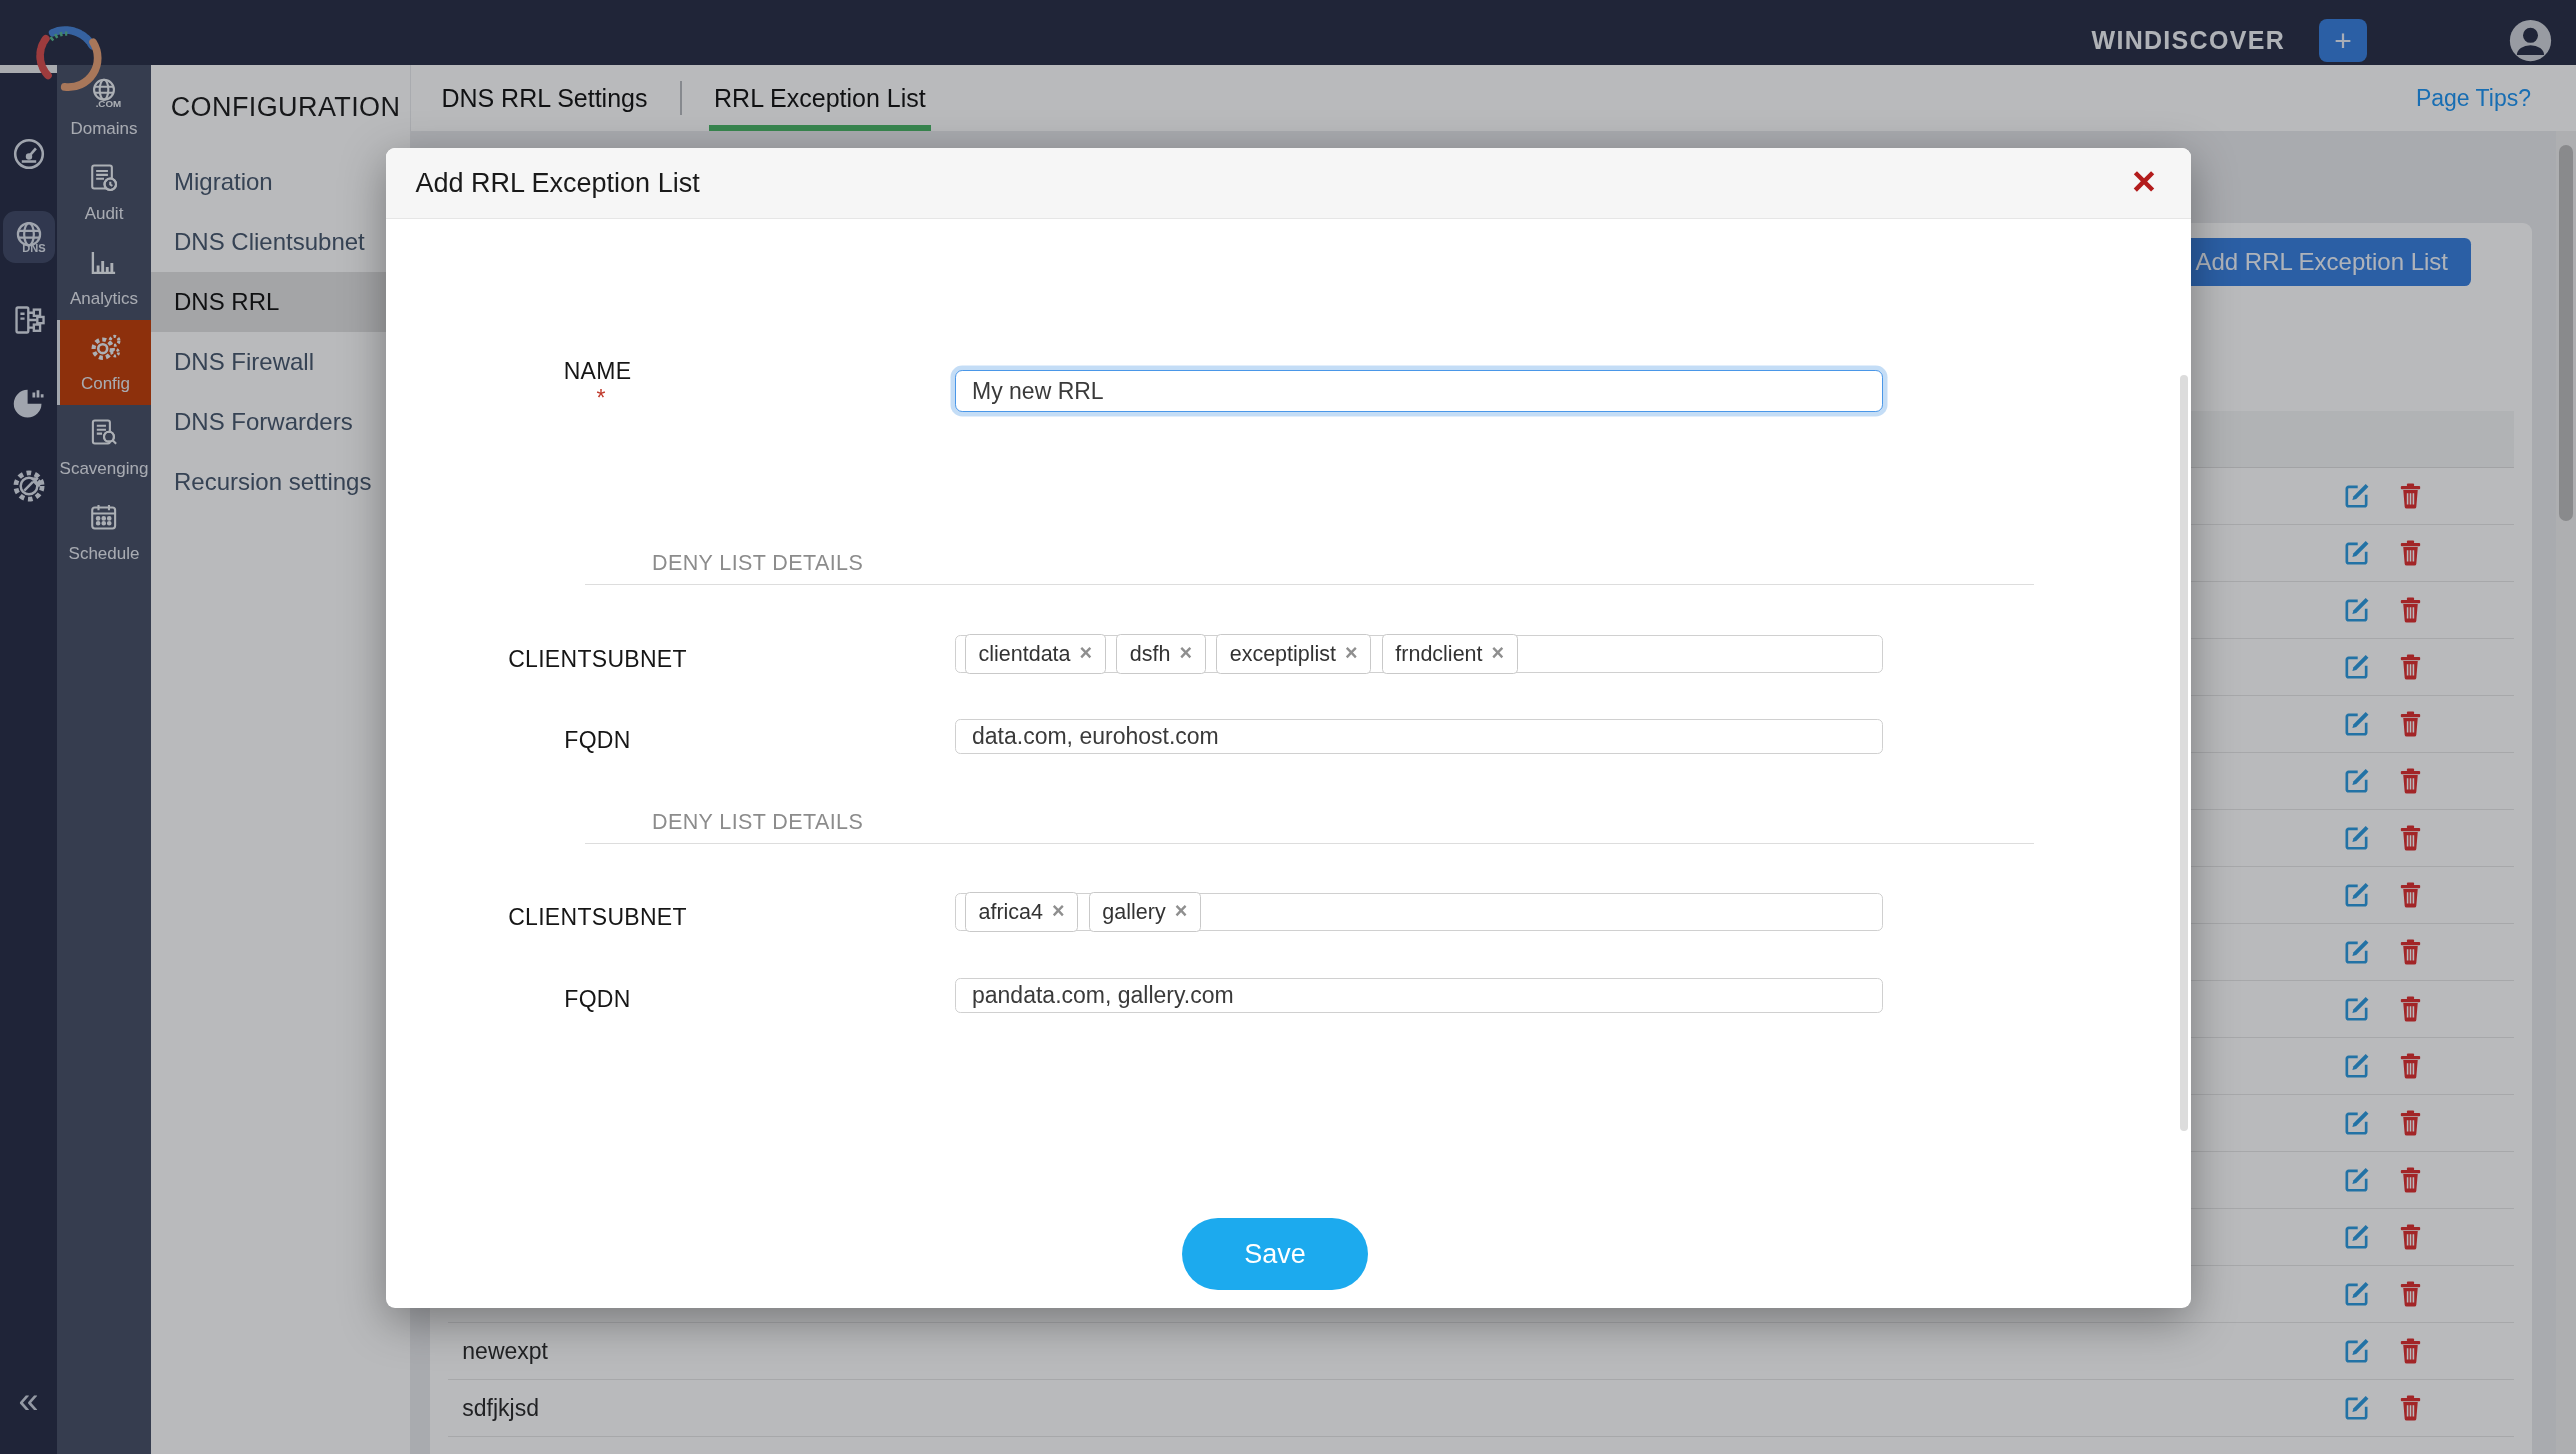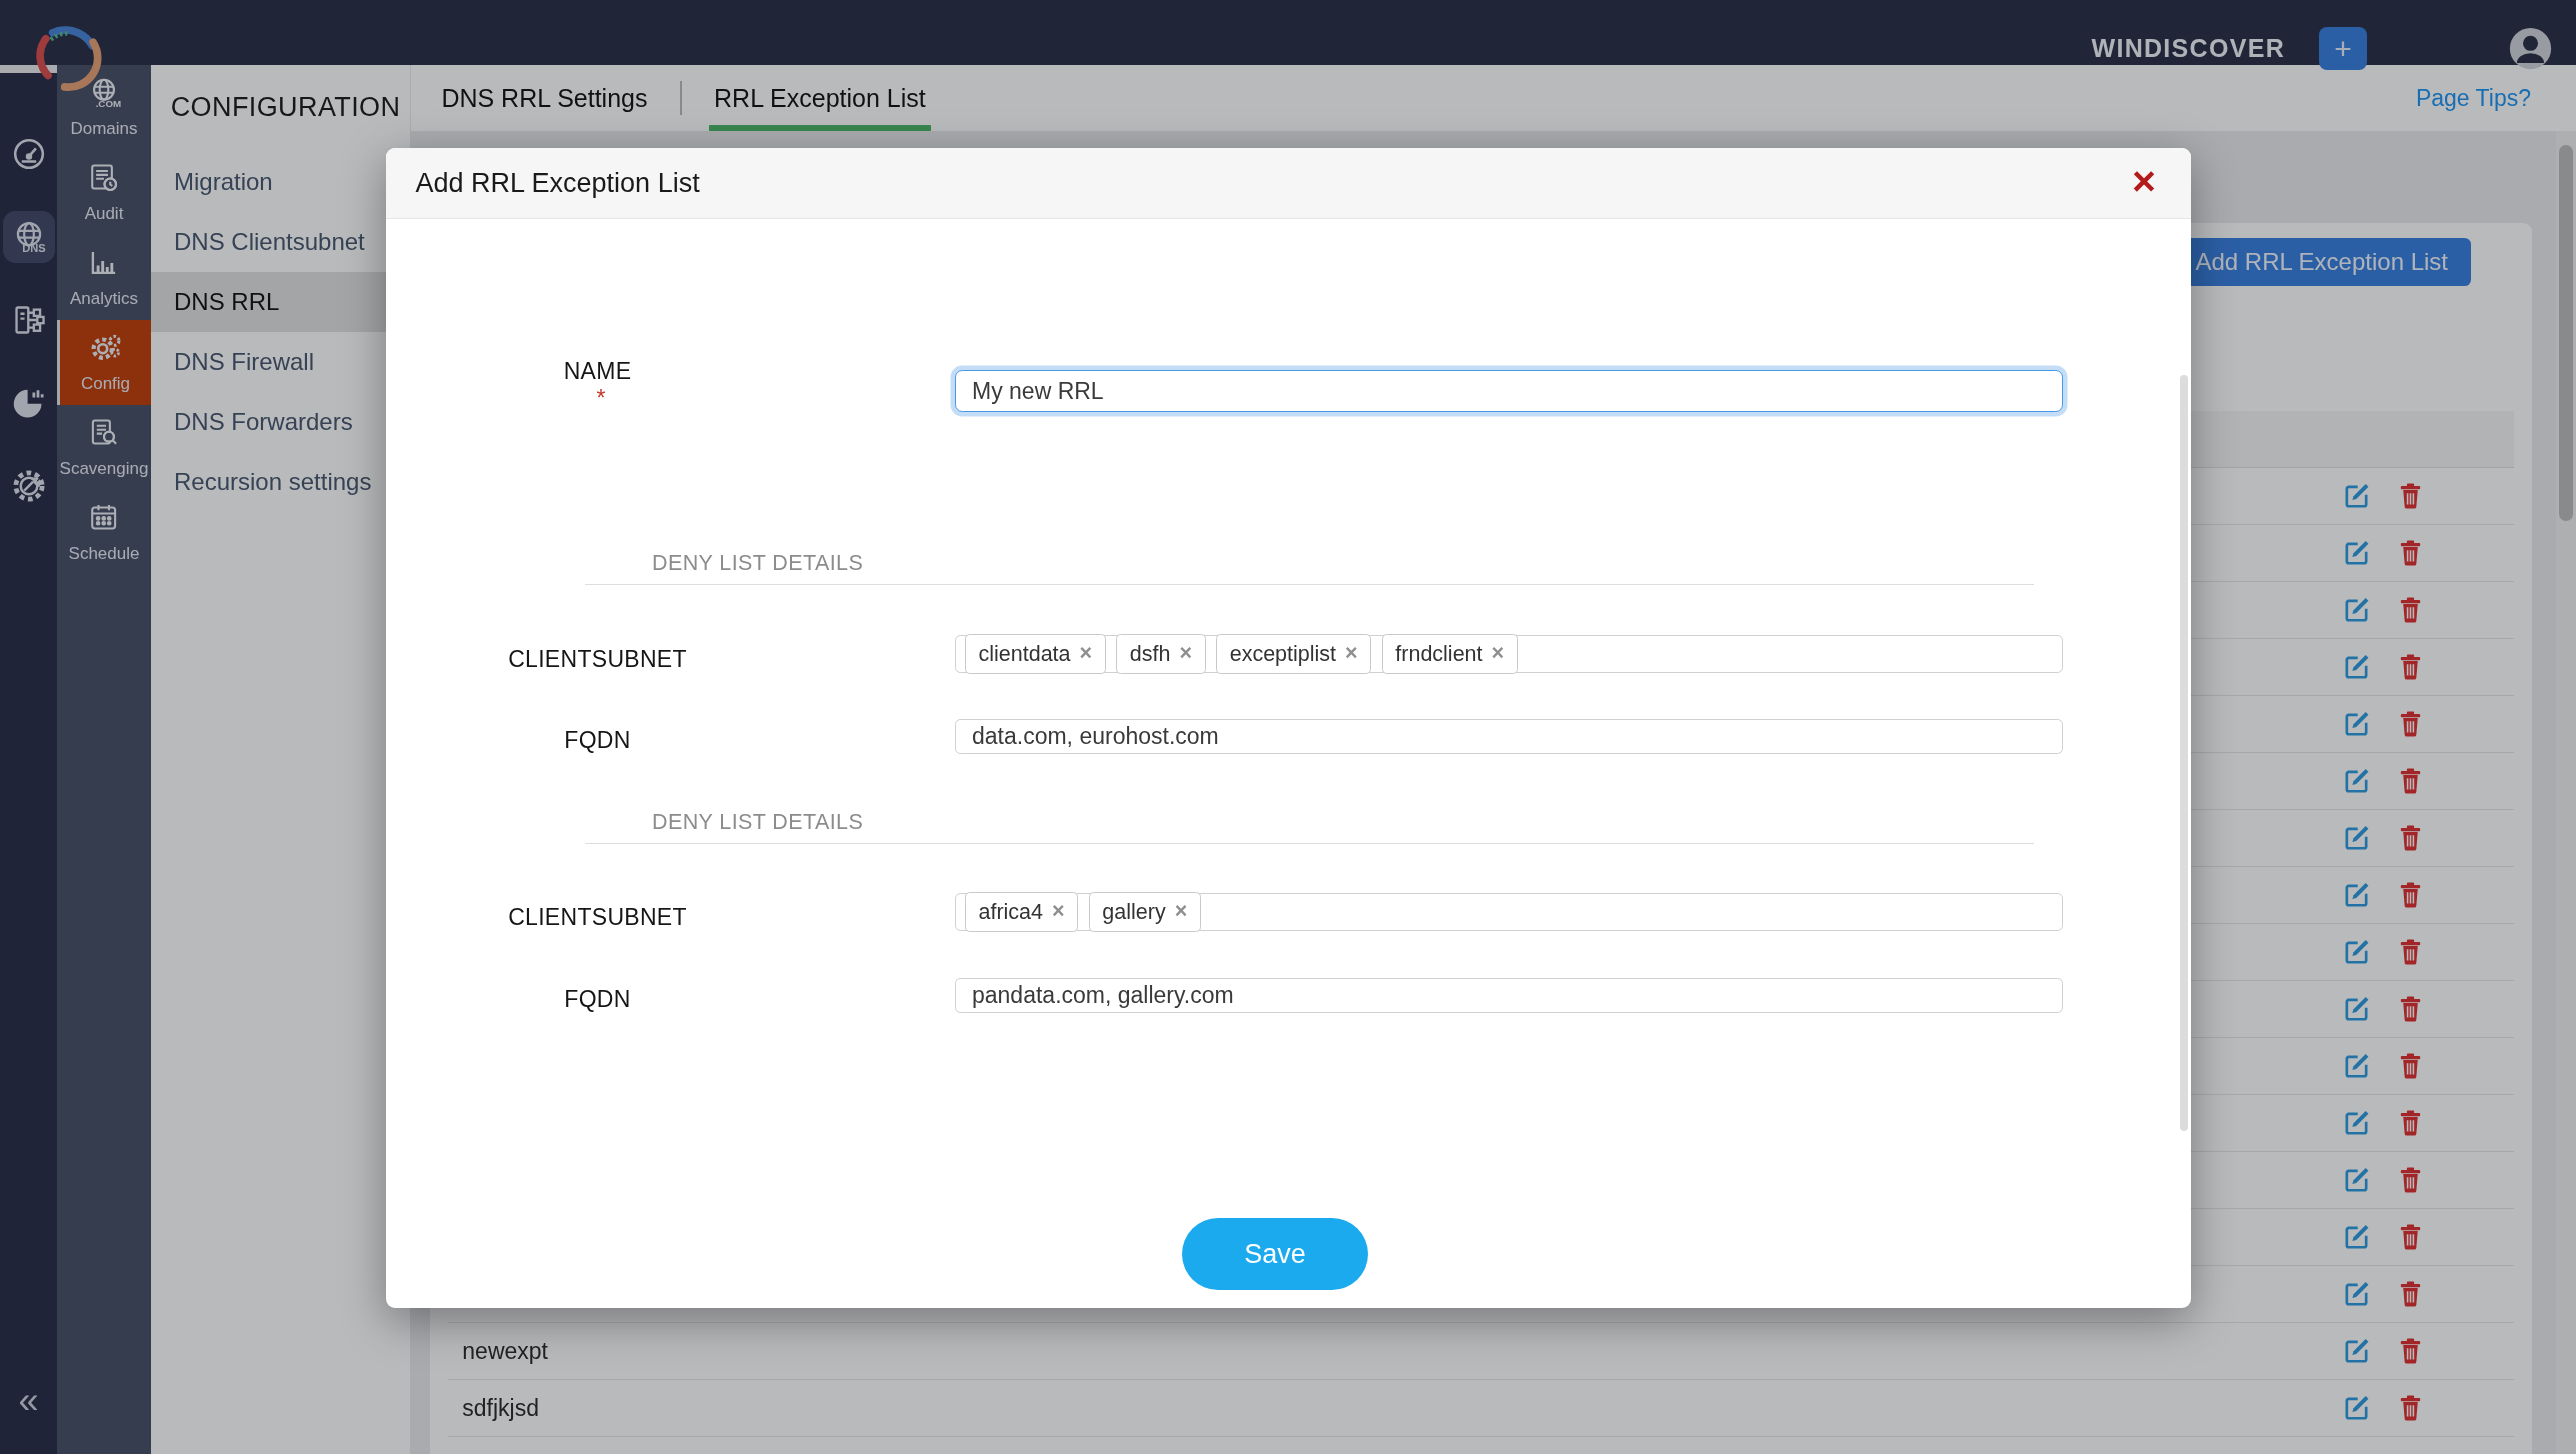--- a/index.html
+++ b/index.html
@@ -1,21 +1,21 @@
 <!DOCTYPE html>
 <html style="font-size:14.3px"><head>
 <meta charset="utf-8">
 <style>
   html,body{margin:0;padding:0;background:#444;}
   .screen{position:relative;width:2576px;height:1454px;overflow:hidden;
     font-family:"Liberation Sans",sans-serif;background:#e9ebee;}
   
   .topbar{position:absolute;left:0;top:0;width:2576px;height:65px;background:#2b3148;z-index:5;}
   .logo{position:absolute;left:19.7px;top:12.5px;width:86px;height:86px;z-index:6;}
-  .topbar-right{position:absolute;right:23px;top:16px;height:65px;display:flex;align-items:center;gap:34px;}
+  .topbar-right{position:absolute;right:23px;top:8px;height:65px;display:flex;align-items:center;gap:34px;}
   .brand{color:#f2f4f8;font-size:25px;font-weight:600;letter-spacing:1.3px;}
   .plusbtn{width:48px;height:43px;border:none;border-radius:8px;background:#3b82e0;color:#e8eef8;
     font-size:30px;font-weight:300;line-height:39px;text-align:center;cursor:pointer;padding:0;}
   .avatar{width:45px;height:45px;margin-left:107px;}
   
   .rail1{position:absolute;left:0;top:73px;width:57px;height:1389px;background:#2a3048;z-index:5;
     display:flex;flex-direction:column;align-items:center;padding-top:39px;box-sizing:border-box;color:#dde2ec;}
   .r1item{width:57px;height:83px;display:flex;align-items:center;justify-content:center;}
   .r1btn{width:39px;height:39px;display:flex;align-items:center;justify-content:center;color:#dde2ec;}
   .r1item.sel .r1btn{width:52px;height:52px;background:#434c68;border-radius:12.5px;}
@@ -67,21 +67,21 @@
     box-shadow:0 12.5px 45px rgba(0,0,0,0.35);z-index:50;}
   .m-header{position:absolute;left:0;top:0;right:0;height:70px;background:#f6f6f6;border-bottom:0.9px solid #e6e6e6;
     border-radius:9px 9px 0 0;}
   .m-title{position:absolute;left:29.5px;top:0;height:70px;display:flex;align-items:center;font-size:27px;color:#1a1a1a;}
   .m-close{position:absolute;right:23px;top:7.2px;width:48px;height:52px;border:none;background:transparent;
     color:#b31c1c;font-size:41px;font-weight:bold;cursor:pointer;line-height:52px;text-align:center;padding:0;}
   .frow{position:absolute;left:0;right:0;}
   .flabel{position:absolute;left:0;top:0;bottom:0;width:423px;display:flex;align-items:center;justify-content:flex-end;
     font-size:23px;font-weight:500;color:#161616;letter-spacing:0.3px;flex-direction:column;}
   .req{color:#c0392b;margin-left:7.2px;font-size:23px;}
-  .fbox{position:absolute;left:569px;top:12px;bottom:0;width:1108px;box-sizing:border-box;}
+  .fbox{position:absolute;left:569px;top:12px;bottom:0;width:928px;box-sizing:border-box;}
   .txtin{width:100%;height:100%;box-sizing:border-box;border:0.9px solid #d0d0d0;border-radius:5.4px;
     font-size:23px;color:#3a3a3a;padding:0 16px;font-family:"Liberation Sans",sans-serif;outline:none;background:#fff;}
   .txtin.focus{border:1.8px solid #4a97e8;box-shadow:0 0 0 4.5px rgba(125,180,235,0.45);border-radius:7.2px;}
   .selbox{width:100%;height:100%;box-sizing:border-box;border:0.9px solid #d0d0d0;border-radius:5.4px;background:#fff;
     display:flex;align-items:center;justify-content:center;font-size:23px;color:#5f5f5f;position:relative;cursor:pointer;}
   .caret{position:absolute;right:19.7px;top:50%;margin-top:-4.5px;width:0;height:0;
     border-left:8px solid transparent;border-right:8px solid transparent;border-top:10.7px solid #8a8a8a;}
   .sect{position:absolute;left:266px;font-size:21.5px;color:#8c8c8c;letter-spacing:0.4px;}
   .shr{position:absolute;left:199px;width:1449px;height:0.9px;background:#dddddd;}
   .tagbox{width:100%;height:100%;box-sizing:border-box;border:0.9px solid #d0d0d0;border-radius:5.4px;background:#fff;

